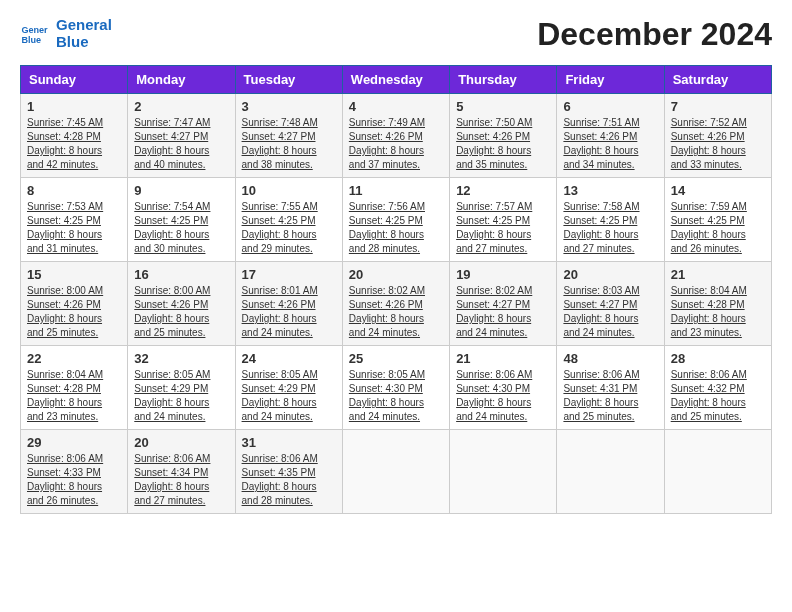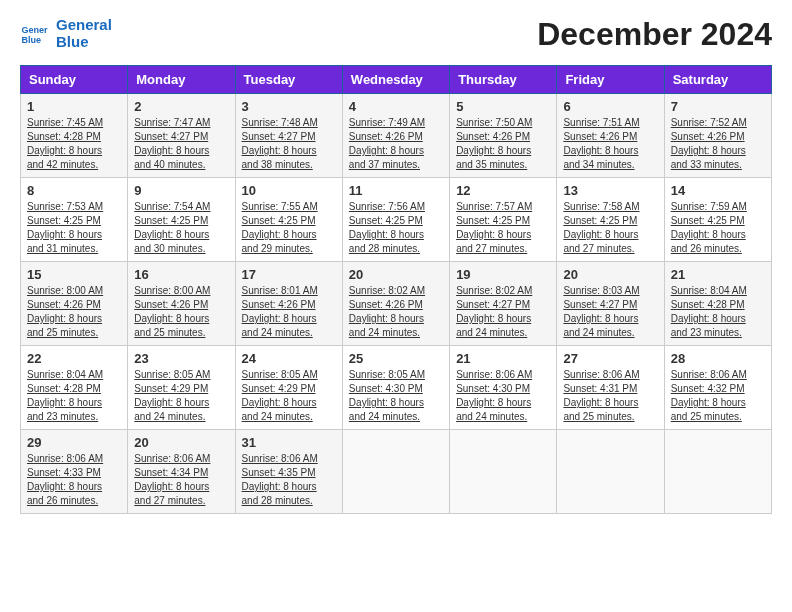--- a/index.html
+++ b/index.html
@@ -290,21 +290,21 @@
       <tr>
         <td>
         <span class="day-num">22</span>
         <div class="day-info">
           Sunrise: 8:04 AM<br>
           Sunset: 4:28 PM<br>
           Daylight: 8 hours and 23 minutes.
         </div>
       </td>
         <td>
-        <span class="day-num">23</span>
+        <span class="day-num">32</span>
         <div class="day-info">
           Sunrise: 8:05 AM<br>
           Sunset: 4:29 PM<br>
           Daylight: 8 hours and 24 minutes.
         </div>
       </td>
         <td>
         <span class="day-num">24</span>
         <div class="day-info">
           Sunrise: 8:05 AM<br>
@@ -322,21 +322,21 @@
       </td>
         <td>
         <span class="day-num">21</span>
         <div class="day-info">
           Sunrise: 8:06 AM<br>
           Sunset: 4:30 PM<br>
           Daylight: 8 hours and 24 minutes.
         </div>
       </td>
         <td>
-        <span class="day-num">27</span>
+        <span class="day-num">48</span>
         <div class="day-info">
           Sunrise: 8:06 AM<br>
           Sunset: 4:31 PM<br>
           Daylight: 8 hours and 25 minutes.
         </div>
       </td>
         <td>
         <span class="day-num">28</span>
         <div class="day-info">
           Sunrise: 8:06 AM<br>

